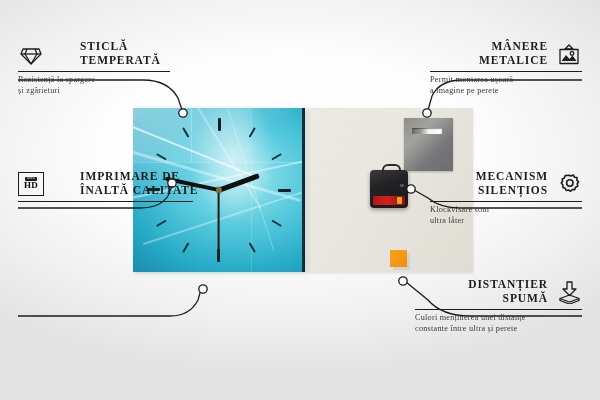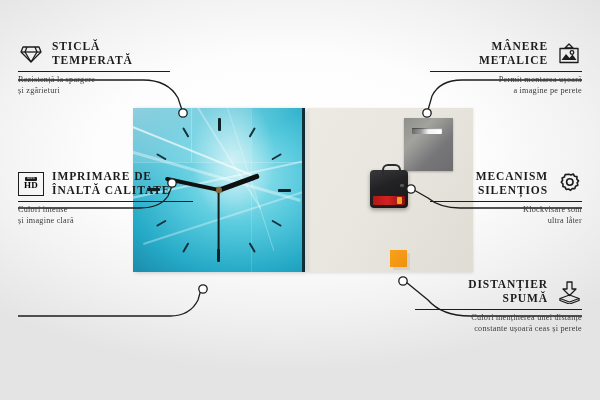--- a/index.html
+++ b/index.html
@@ -75,29 +75,29 @@
   .mech-batt::after{content:"";position:absolute;right:3px;top:1px;width:5px;height:7px;
     background:#e9a81c;border-radius:1px;}
   .mech-dot{position:absolute;right:4px;top:14px;width:4px;height:3px;background:#555;border-radius:1px;}
   .spacer{position:absolute;left:390px;top:250px;width:17px;height:17px;
     background:linear-gradient(135deg,#f9a21b,#ef8f10);box-shadow:3px 3px 0 rgba(0,0,0,.07);}
 
   
   .callout{position:absolute;}
   .head{display:flex;align-items:center;gap:8px;}
   .title{font-size:11.5px;font-weight:700;letter-spacing:.9px;color:#1c1c1c;line-height:13.5px;text-transform:uppercase;}
-  .title div{white-space:nowrap;}
+  .title div{white-space:nowrap;margin-left:28px;}
   .rule{height:1.4px;background:#1c1c1c;margin:4px 0 3px;}
   .sub{font-size:8.2px;color:#3a3a3a;line-height:10.5px;letter-spacing:.25px;}
   .left .head{justify-content:flex-start;}
   .left .title{text-align:left;}
   .right .head{justify-content:flex-end;}
   .right .title{text-align:right;}
-  .right .sub{text-align:right;}
-  .ico{flex:0 0 auto;width:26px;height:24px;display:flex;align-items:center;justify-content:center;}
+  .right .sub{}
+  .ico{flex:0 0 auto;width:26px;height:24px;display:flex;align-items:flex-end;justify-content:center;}
   .ico svg{display:block;}
 
   .hdbox{width:25px;height:22px;border:1.6px solid #1c1c1c;display:flex;flex-direction:column;
     align-items:center;justify-content:center;line-height:1;}
   .hdbox b{font-size:9px;font-weight:700;letter-spacing:.3px;}
   .hdbox i{font-size:3.6px;font-style:normal;letter-spacing:.2px;background:#1c1c1c;color:#fff;
     padding:0 2px;border-radius:1px;}
 
   .leaders{position:absolute;inset:0;pointer-events:none;}
 </style>
@@ -205,24 +205,20 @@
           <i>ultra</i>
           <b>HD</b>
         </span>
       </span>
       <span class="title">
         <div>IMPRIMARE DE</div>
         <div>ÎNALTĂ CALITATE</div>
       </span>
     </div>
     <div class="rule"></div>
-    <div class="sub">
-      <div>Culori intense</div>
-      <div>și imagine clară</div>
-    </div>
   </div>
 
 
   <div class="callout right" style="left:430px;top:40px;width:152px;">
     <div class="head">
       <span class="title">
         <div>MÂNERE</div>
         <div>METALICE</div>
       </span>
       <span class="ico">
@@ -280,17 +276,17 @@
             <path d="M10,2 H15 V9 H19 L12.5,15.5 L6,9 H10 Z"></path>
             <path d="M12.5,15 L22,18.5 L12.5,22 L3,18.5 Z"></path>
             <path d="M3,18.5 L3,20.5 L12.5,24 L22,20.5 L22,18.5"></path>
           </g>
         </svg>
       </span>
     </div>
     <div class="rule"></div>
     <div class="sub">
       <div>Culori menținerea unei distanțe</div>
-      <div>constante ușoară ceas și perete</div>
+      <div>constante între ultra și perete</div>
     </div>
   </div>
 
 </div>
 
 </body></html>

